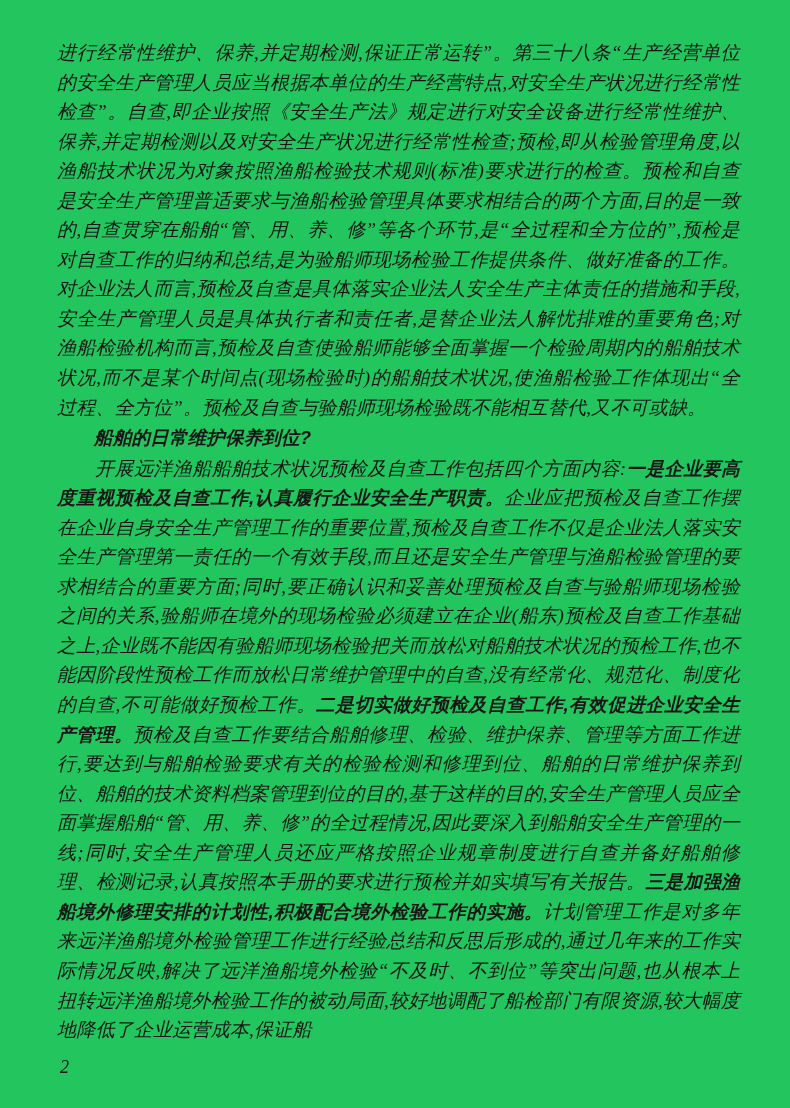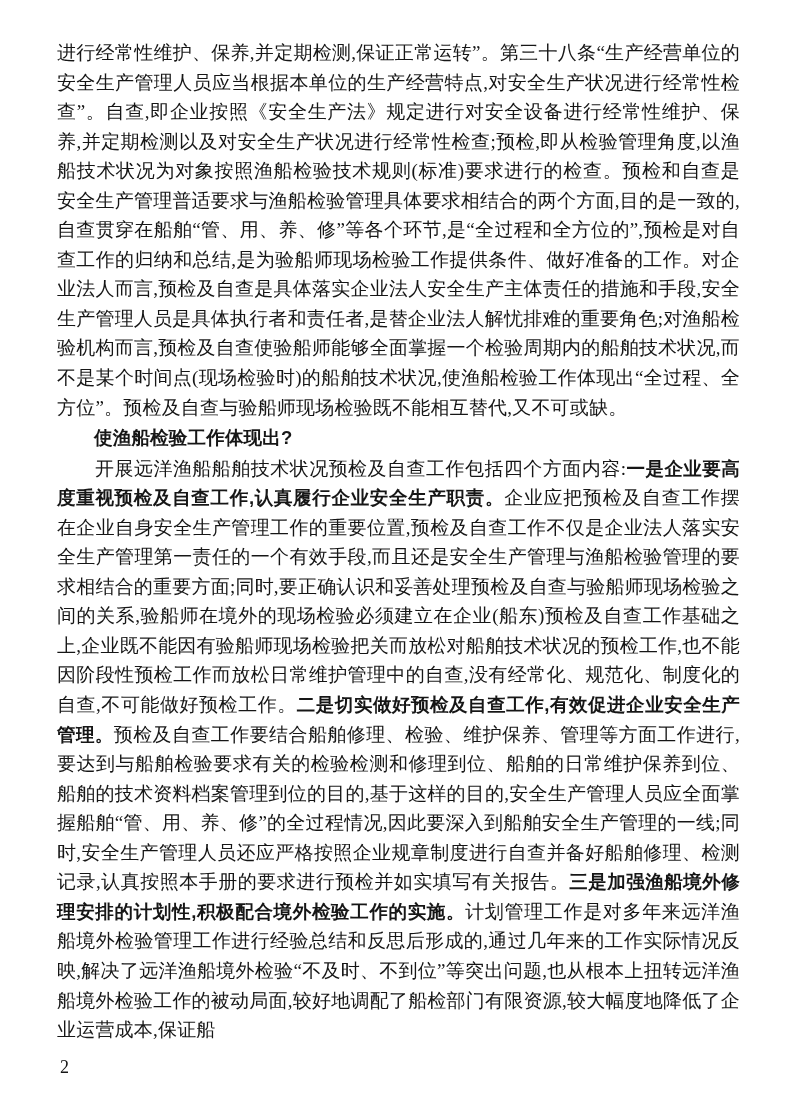--- a/index.html
+++ b/index.html
@@ -5,26 +5,27 @@
   html, body {
     margin: 0;
     padding: 0;
     background: #e9e9e7;
   }
   .page {
     position: relative;
     width: 790px;
     height: 1108px;
     margin: 0 auto;
-    background: #ffffff;
+    background: #22c55e;
     box-sizing: border-box;
     padding: 38px 50px 0 57px;
     font-family: "Liberation Serif", "DejaVu Serif", serif;
     color: #161616;
     overflow: hidden;
+    font-style: italic;
   }
   .doc-body p {
     margin: 0;
     font-size: 19px;
     line-height: 29.55px;
     text-align: justify;
     text-justify: inter-character;
     letter-spacing: 0.2px;
   }
   .doc-body p.indent {
@@ -50,17 +51,17 @@
     font-family: "Liberation Serif", "DejaVu Serif", serif;
     color: #161616;
   }
 </style>
 </head>
 <body>
 
 <div class="page">
   <div class="doc-body">
       <p class=""><span>进行经常性维护、保养,并定期检测,保证正常运转”。第三十八条“生产经营单位的安全生产管理人员应当根据本单位的生产经营特点,对安全生产状况进行经常性检查”。自查,即企业按照《安全生产法》规定进行对安全设备进行经常性维护、保养,并定期检测以及对安全生产状况进行经常性检查;预检,即从检验管理角度,以渔船技术状况为对象按照渔船检验技术规则(标准)要求进行的检查。预检和自查是安全生产管理普适要求与渔船检验管理具体要求相结合的两个方面,目的是一致的,自查贯穿在船舶“管、用、养、修”等各个环节,是“全过程和全方位的”,预检是对自查工作的归纳和总结,是为验船师现场检验工作提供条件、做好准备的工作。对企业法人而言,预检及自查是具体落实企业法人安全生产主体责任的措施和手段,安全生产管理人员是具体执行者和责任者,是替企业法人解忧排难的重要角色;对渔船检验机构而言,预检及自查使验船师能够全面掌握一个检验周期内的船舶技术状况,而不是某个时间点(现场检验时)的船舶技术状况,使渔船检验工作体现出“全过程、全方位”。预检及自查与验船师现场检验既不能相互替代,又不可或缺。</span></p>
-      <p class="heading indent"><span class="bold">使渔船检验工作体现出?</span></p>
+      <p class="heading indent"><span class="bold">船舶的日常维护保养到位?</span></p>
       <p class="indent"><span>开展远洋渔船船舶技术状况预检及自查工作包括四个方面内容:</span><span class="bold">一是企业要高度重视预检及自查工作,认真履行企业安全生产职责。</span><span>企业应把预检及自查工作摆在企业自身安全生产管理工作的重要位置,预检及自查工作不仅是企业法人落实安全生产管理第一责任的一个有效手段,而且还是安全生产管理与渔船检验管理的要求相结合的重要方面;同时,要正确认识和妥善处理预检及自查与验船师现场检验之间的关系,验船师在境外的现场检验必须建立在企业(船东)预检及自查工作基础之上,企业既不能因有验船师现场检验把关而放松对船舶技术状况的预检工作,也不能因阶段性预检工作而放松日常维护管理中的自查,没有经常化、规范化、制度化的自查,不可能做好预检工作。</span><span class="bold">二是切实做好预检及自查工作,有效促进企业安全生产管理。</span><span>预检及自查工作要结合船舶修理、检验、维护保养、管理等方面工作进行,要达到与船舶检验要求有关的检验检测和修理到位、船舶的日常维护保养到位、船舶的技术资料档案管理到位的目的,基于这样的目的,安全生产管理人员应全面掌握船舶“管、用、养、修”的全过程情况,因此要深入到船舶安全生产管理的一线;同时,安全生产管理人员还应严格按照企业规章制度进行自查并备好船舶修理、检测记录,认真按照本手册的要求进行预检并如实填写有关报告。</span><span class="bold">三是加强渔船境外修理安排的计划性,积极配合境外检验工作的实施。</span><span>计划管理工作是对多年来远洋渔船境外检验管理工作进行经验总结和反思后形成的,通过几年来的工作实际情况反映,解决了远洋渔船境外检验“不及时、不到位”等突出问题,也从根本上扭转远洋渔船境外检验工作的被动局面,较好地调配了船检部门有限资源,较大幅度地降低了企业运营成本,保证船</span></p>
     </div>
   <div class="page-number">2</div>
 </div>
 
 </body></html>

